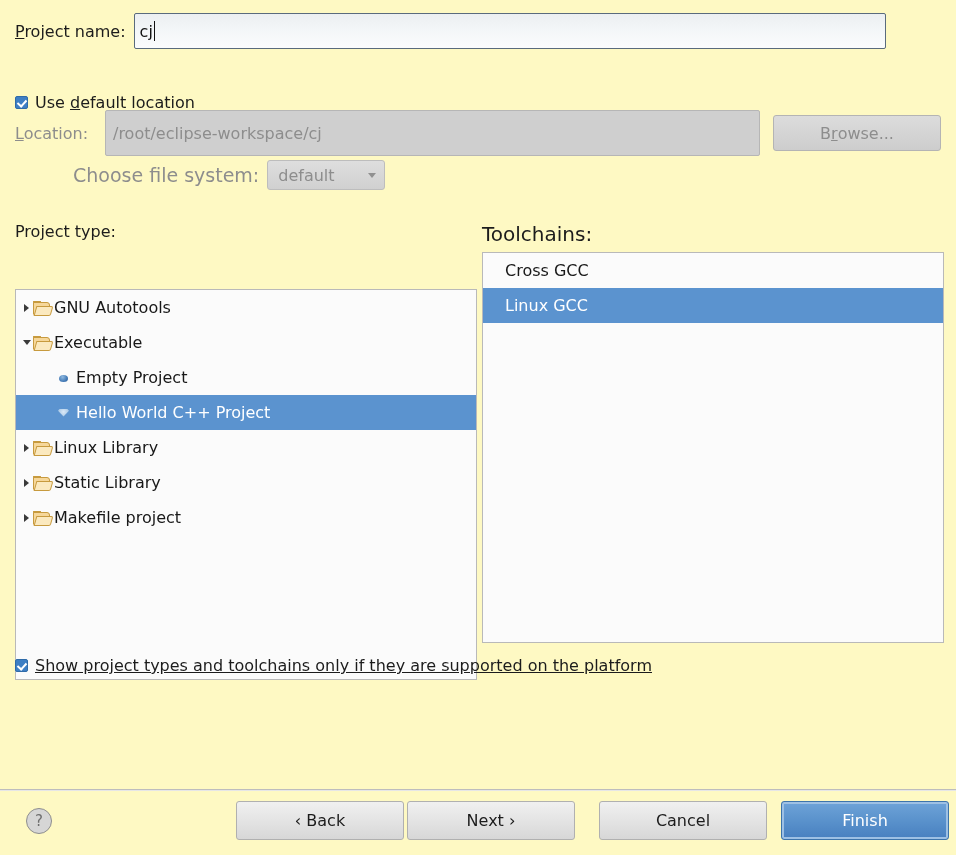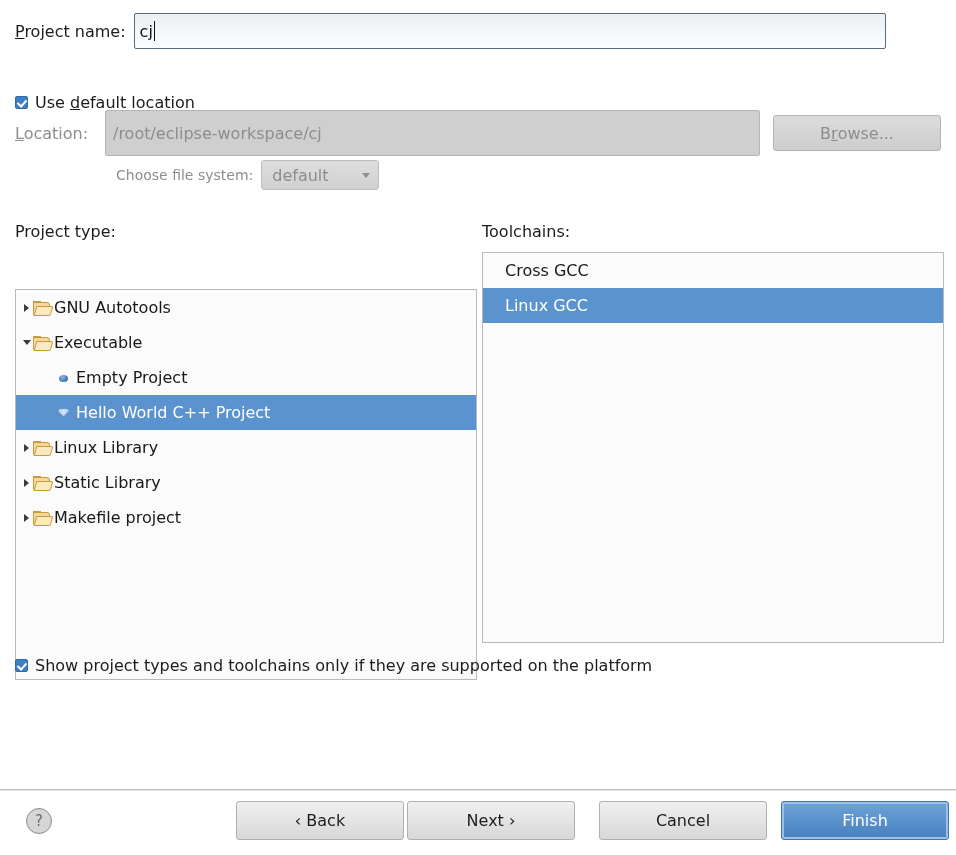--- a/index.html
+++ b/index.html
@@ -15,21 +15,21 @@
     font-size: 15px;
     color: #1a1a1a;
     overflow: hidden;
     position: relative;
     -webkit-font-smoothing: antialiased;
   }
 
   .dialog {
     position: absolute;
     inset: 0;
-    background: #ffffff;
+    background: #fef9c3;
     padding-left: 46px;
   }
 
   
   .row-name {
     position: absolute;
     left: 0; top: 0;
     width: 956px; height: 62px;
     display: flex;
     align-items: center;
@@ -138,22 +138,22 @@
   }
 
   
   .row-fs {
     position: absolute;
     left: 0; top: 160px;
     display: flex;
     align-items: center;
   }
   .label-fs {
-    margin-left: 116px;
-    font-size: 14px;
+    margin-left: 73px;
+    font-size: 19px;
     color: #8d8d8d;
   }
   .fs-combo {
     margin-left: 8px;
     width: 118px;
     height: 30px;
     box-sizing: border-box;
     border: 1px solid #bdbdbd;
     border-radius: 3px;
     background: linear-gradient(to bottom, #dedede, #d0d0d0);
@@ -174,21 +174,21 @@
   
   .hdr-projtype {
     position: absolute;
     left: 15px; top: 222px;
     font-size: 16px;
     color: #1c1c1c;
   }
   .hdr-toolchains {
     position: absolute;
     left: 482px; top: 222px;
-    font-size: 16px;
+    font-size: 20px;
     color: #1c1c1c;
   }
 
   
   .listpanel {
     position: absolute;
     top: 252px;
     height: 391px;
     box-sizing: border-box;
     background: #fbfbfb;
@@ -299,21 +299,21 @@
   .indent-2 { margin-left: 28px; }
 
   
   .row-showonly {
     position: absolute;
     left: 15px; top: 656px;
     display: flex;
     align-items: center;
     gap: 7px;
   }
-  .row-showonly .txt { font-size: 16px; color: #1c1c1c; }
+  .row-showonly .txt { font-size: 16px; color: #1c1c1c; text-decoration: underline; }
 
   
   .sep {
     position: absolute;
     left: 0; top: 789px;
     width: 956px;
     height: 1px;
     background: #bdbdbd;
   }
   .sep-hi {

